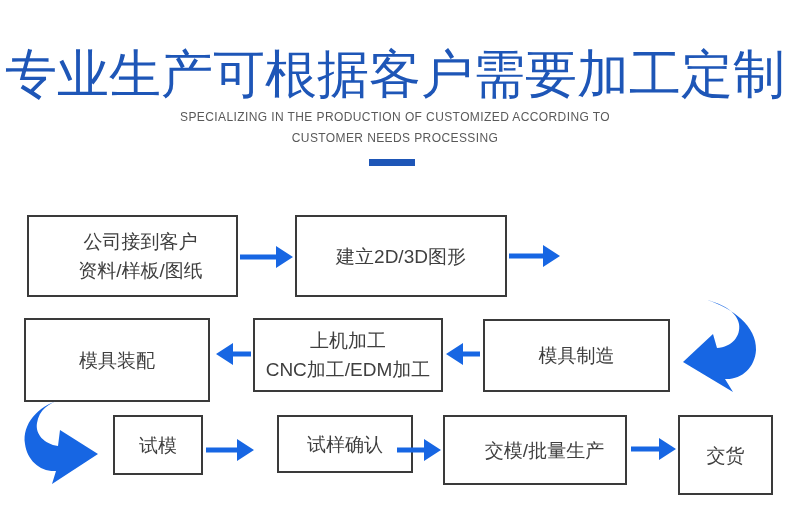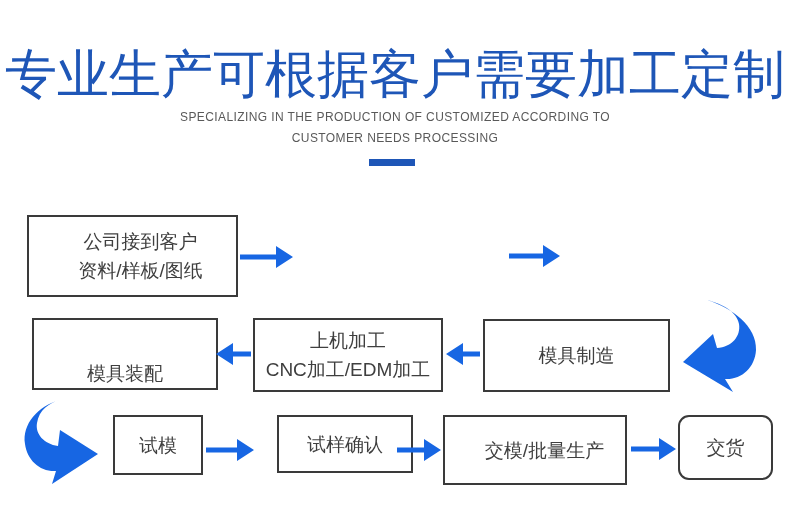--- a/index.html
+++ b/index.html
@@ -48,42 +48,45 @@
   <div class="subtitle">
     <div>SPECIALIZING IN THE PRODUCTION OF CUSTOMIZED ACCORDING TO</div>
     <div>CUSTOMER NEEDS PROCESSING</div>
   </div>
   <div class="divider"></div>
 
   <div class="box" style="left:27px;top:215px;width:211px;height:82px;padding-left:16px;">
     <span>公司接到客户</span>
     <span>资料/样板/图纸</span>
   </div>
+  <div class="box" style="left:295px;top:215px;width:212px;height:82px;">
+    <span>建立2D/3D图形</span>
+  </div>
 
-  <div class="box" style="left:32px;top:318px;width:186px;height:72px;justify-content:flex-end;">
+  <div class="box" style="left:24px;top:318px;width:186px;height:84px;">
     <span>模具装配</span>
   </div>
   <div class="box" style="left:483px;top:319px;width:187px;height:73px;">
     <span>模具制造</span>
   </div>
   <div class="box" style="left:253px;top:318px;width:190px;height:74px;">
     <span>上机加工</span>
     <span>CNC加工/EDM加工</span>
   </div>
 
   <div class="box" style="left:113px;top:415px;width:90px;height:60px;">
     <span>试模</span>
   </div>
   <div class="box" style="left:257px;top:415px;width:136px;height:58px;margin-left:20px;">
     <span>试样确认</span>
   </div>
   <div class="box" style="left:443px;top:415px;width:184px;height:70px;padding-left:19px;">
     <span>交模/批量生产</span>
   </div>
-  <div class="box" style="left:678px;top:415px;width:95px;height:65px;border-radius:11px;">
+  <div class="box" style="left:678px;top:415px;width:95px;height:80px;">
     <span>交货</span>
   </div>
 
   <svg class="arrow-layer" width="790" height="517" viewBox="0 0 790 517">
 
     <path style="fill:var(--arrow-blue,#1766E3)" d="M240 254.5 H276 V246 L293 257 L276 268 V259.5 H240 Z"></path>
     <path style="fill:var(--arrow-blue,#1766E3)" d="M509 253.5 H543 V245 L560 256 L543 267 V258.5 H509 Z"></path>
 
     <g transform="translate(677,298)">
       <path style="fill:var(--arrow-blue,#1766E3)" d="M30 2 C55 10 80 28 79 52 C78 70 64 82 48 81 L56 94 L6 64 L36 36 L40 50 C55 49 64 38 62 26 C60 14 46 6 30 2 Z"></path>

